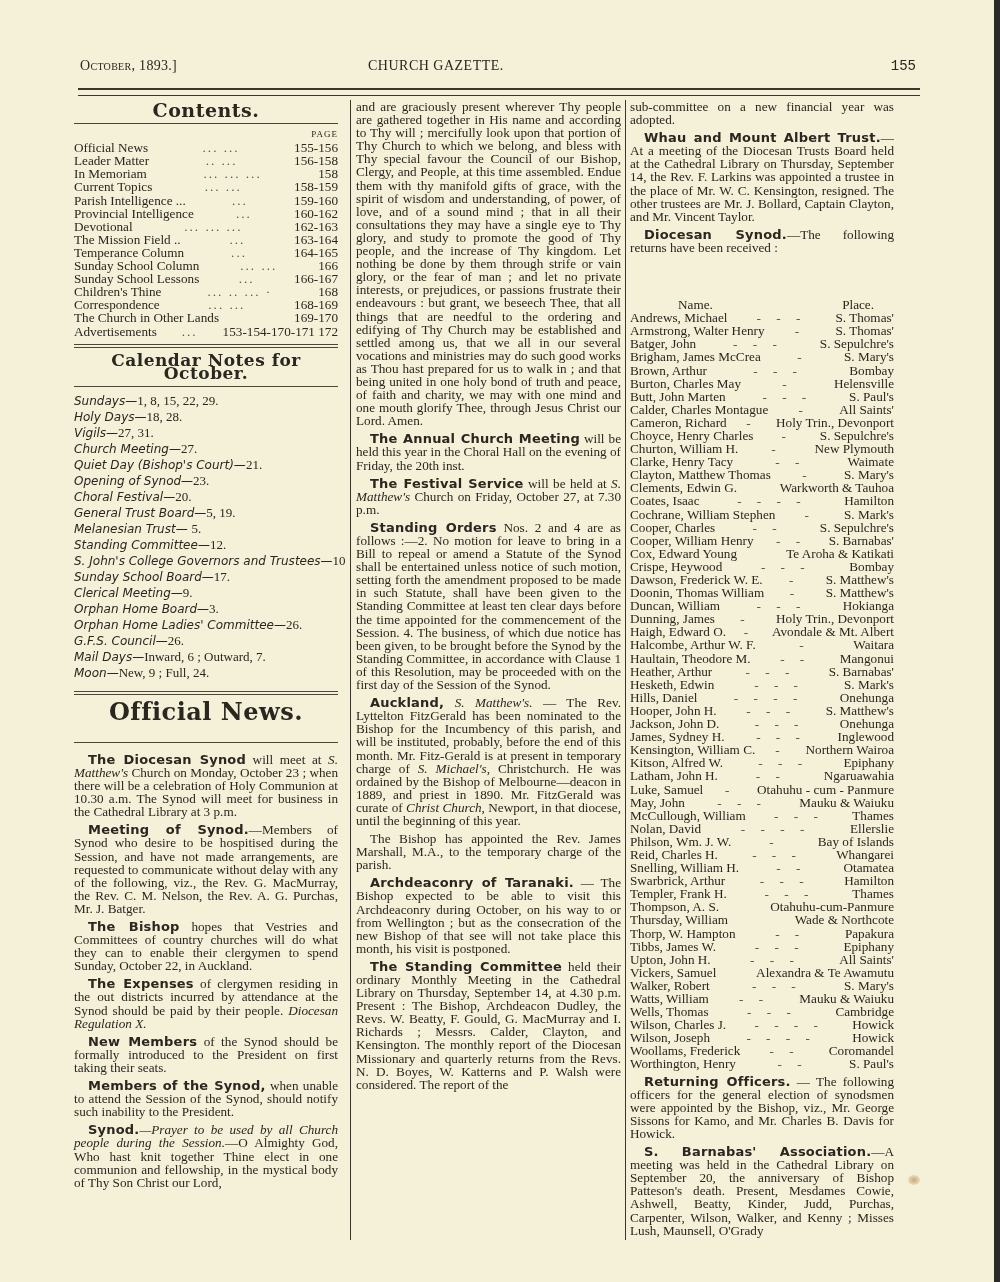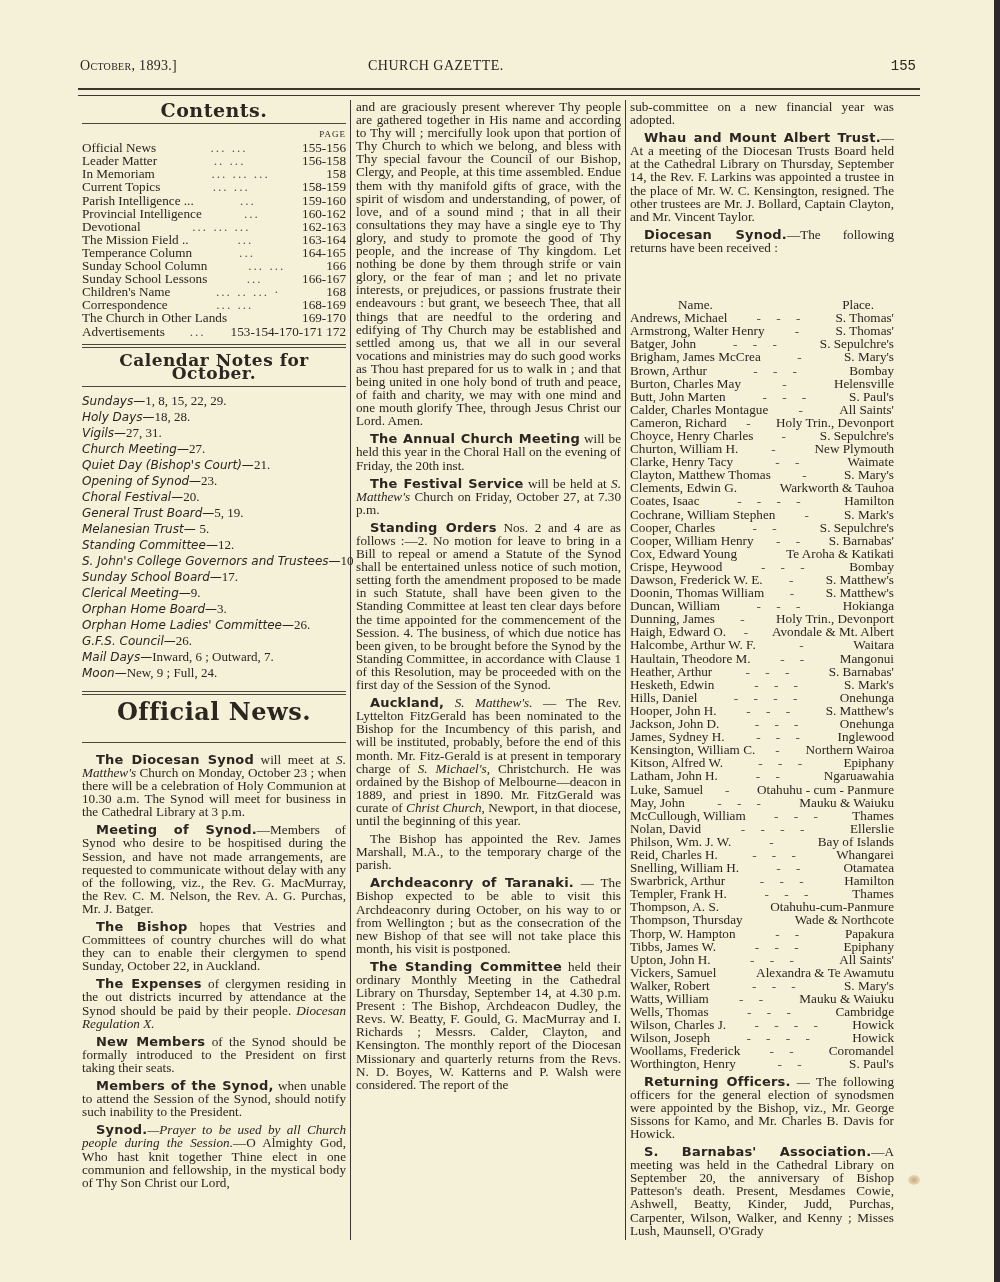--- a/index.html
+++ b/index.html
@@ -10,21 +10,21 @@
     color: #2a2620;
     position: relative;
   }
   .page-edge { position: absolute; right: 0; top: 0; width: 6px; height: 1282px; background: #2b2a26; }
   .masthead { position: absolute; left: 80px; top: 58px; width: 836px; height: 26px; font-size: 14px; text-align: right; }
   .masthead .left { position: absolute; left: 0; top: 0; font-variant: small-caps; letter-spacing: 0.3px; }
   .masthead .center { position: absolute; left: 288px; top: 0; letter-spacing: 0.5px; }
   .masthead .right { position: absolute; right: 0; top: 0; font-family: Liberation Mono, monospace; }
   .rule-double { position: absolute; left: 78px; top: 88px; width: 842px; height: 5px; border-top: 2px solid #3a362e; border-bottom: 1px solid #3a362e; }
   .col { position: absolute; top: 100px; font-size: 13.2px; line-height: 13.1px; }
-  .col1 { left: 82px; width: 264px; }
+  .col1 { left: 74px; width: 264px; }
   .col2 { left: 356px; width: 265px; }
   .col3 { left: 630px; width: 264px; }
   .vrule { position: absolute; top: 100px; width: 1px; background: #3a362e; }
   .vr1 { left: 350px; height: 1140px; }
   .vr2 { left: 625px; height: 1140px; }
   .blackletter { font-family: "DejaVu Serif", serif; font-weight: bold; text-align: center; font-size: 19px; letter-spacing: 0.5px; }
   .section-head { margin: 4px 0 6px 0; }
   .hrule { border-top: 1px solid #4a463c; margin: 4px 0; }
   .hrule-double { border-top: 1px solid #4a463c; border-bottom: 1px solid #4a463c; height: 2px; margin: 6px 0; }
   .toc-head { text-align: right; font-size: 9px; letter-spacing: 1px; margin-top: 4px; }
@@ -112,21 +112,21 @@
           <span>Sunday School Column</span>
           <span class="dots">...   ...</span>
           <span>166</span>
         </div>
         <div class="toc-row">
           <span>Sunday School Lessons</span>
           <span class="dots">...</span>
           <span>166-167</span>
         </div>
         <div class="toc-row">
-          <span>Children's Name</span>
+          <span>Children's Thine</span>
           <span class="dots">...   ..   ... ·</span>
           <span>168</span>
         </div>
         <div class="toc-row">
           <span>Correspondence</span>
           <span class="dots">...   ...</span>
           <span>168-169</span>
         </div>
         <div class="toc-row">
           <span>The Church in Other Lands</span>
@@ -443,21 +443,21 @@
           <span>Templer, Frank H.</span>
           <span class="sep">- - -</span>
           <span>Thames</span>
         </div>
         <div class="synod-row">
           <span>Thompson, A. S.</span>
           <span class="sep"></span>
           <span>Otahuhu-cum-Panmure</span>
         </div>
         <div class="synod-row">
-          <span>Thompson, Thursday</span>
+          <span>Thursday, William</span>
           <span class="sep"></span>
           <span>Wade &amp; Northcote</span>
         </div>
         <div class="synod-row">
           <span>Thorp, W. Hampton</span>
           <span class="sep">- -</span>
           <span>Papakura</span>
         </div>
         <div class="synod-row">
           <span>Tibbs, James W.</span>

